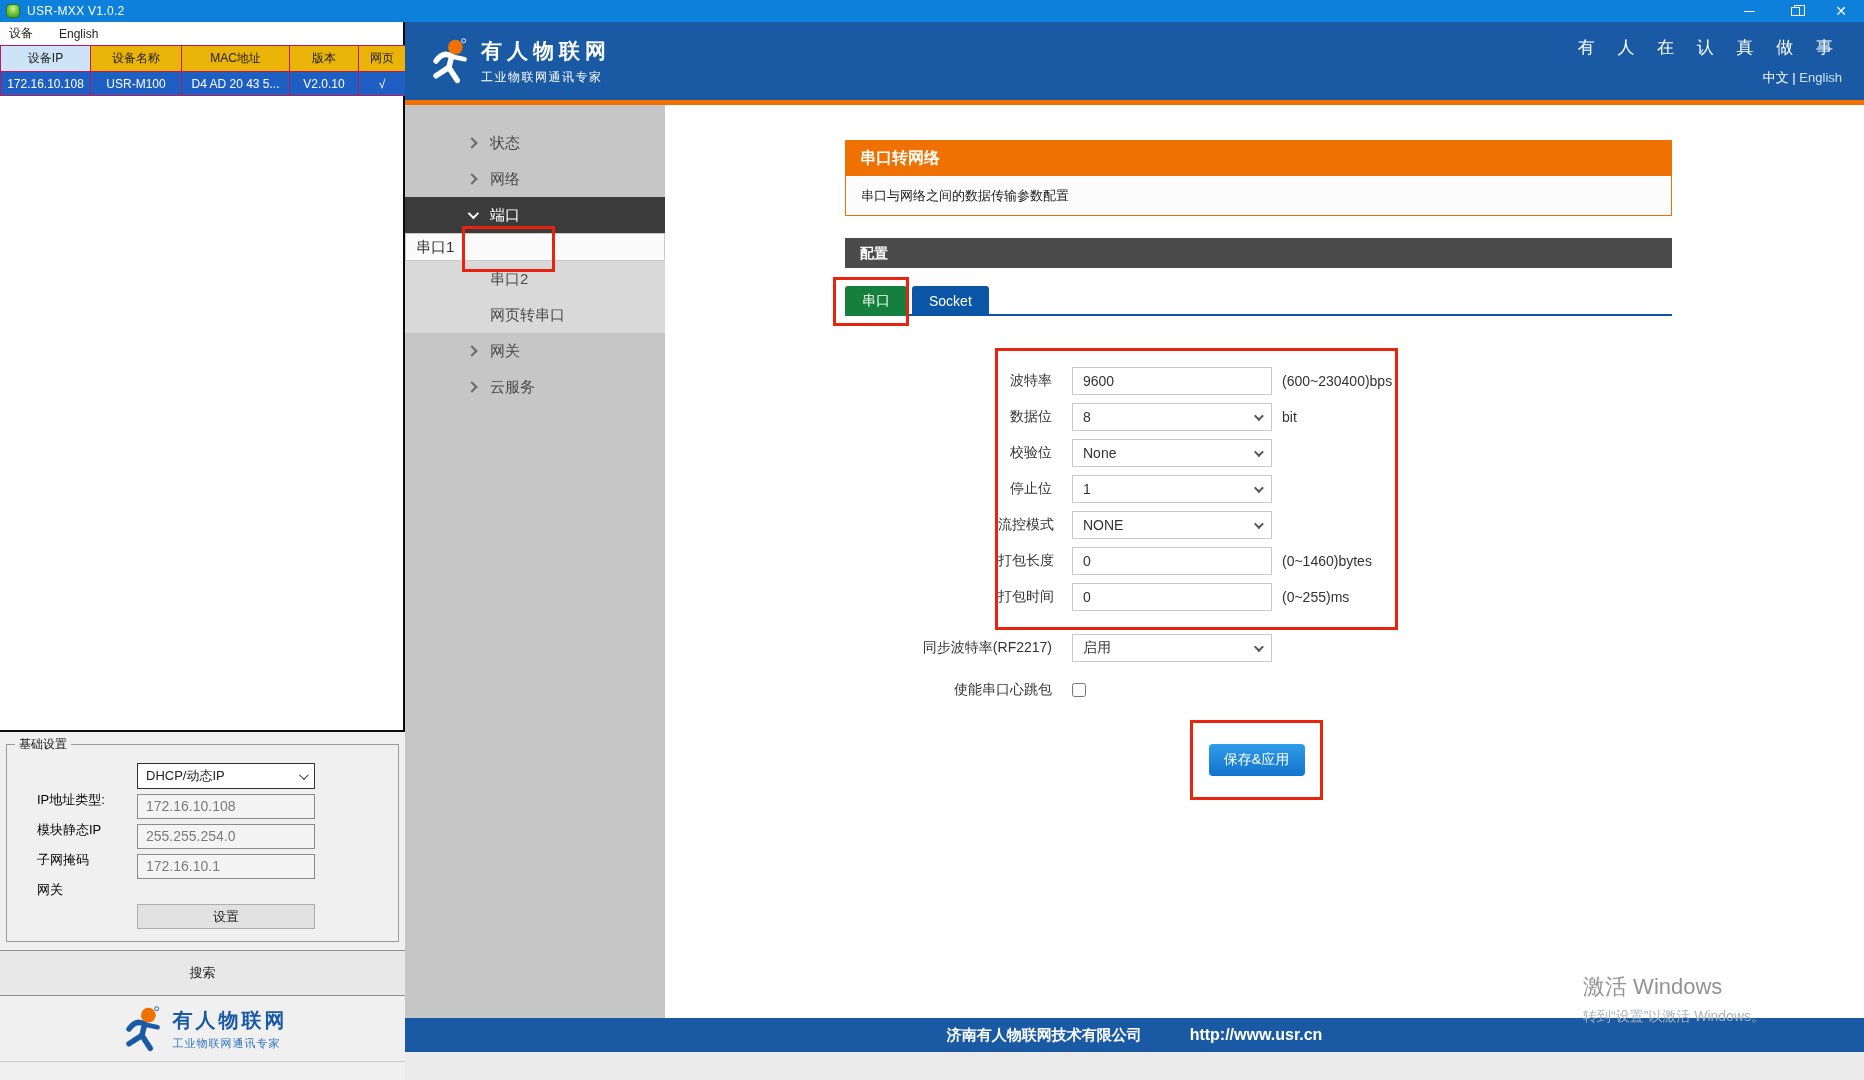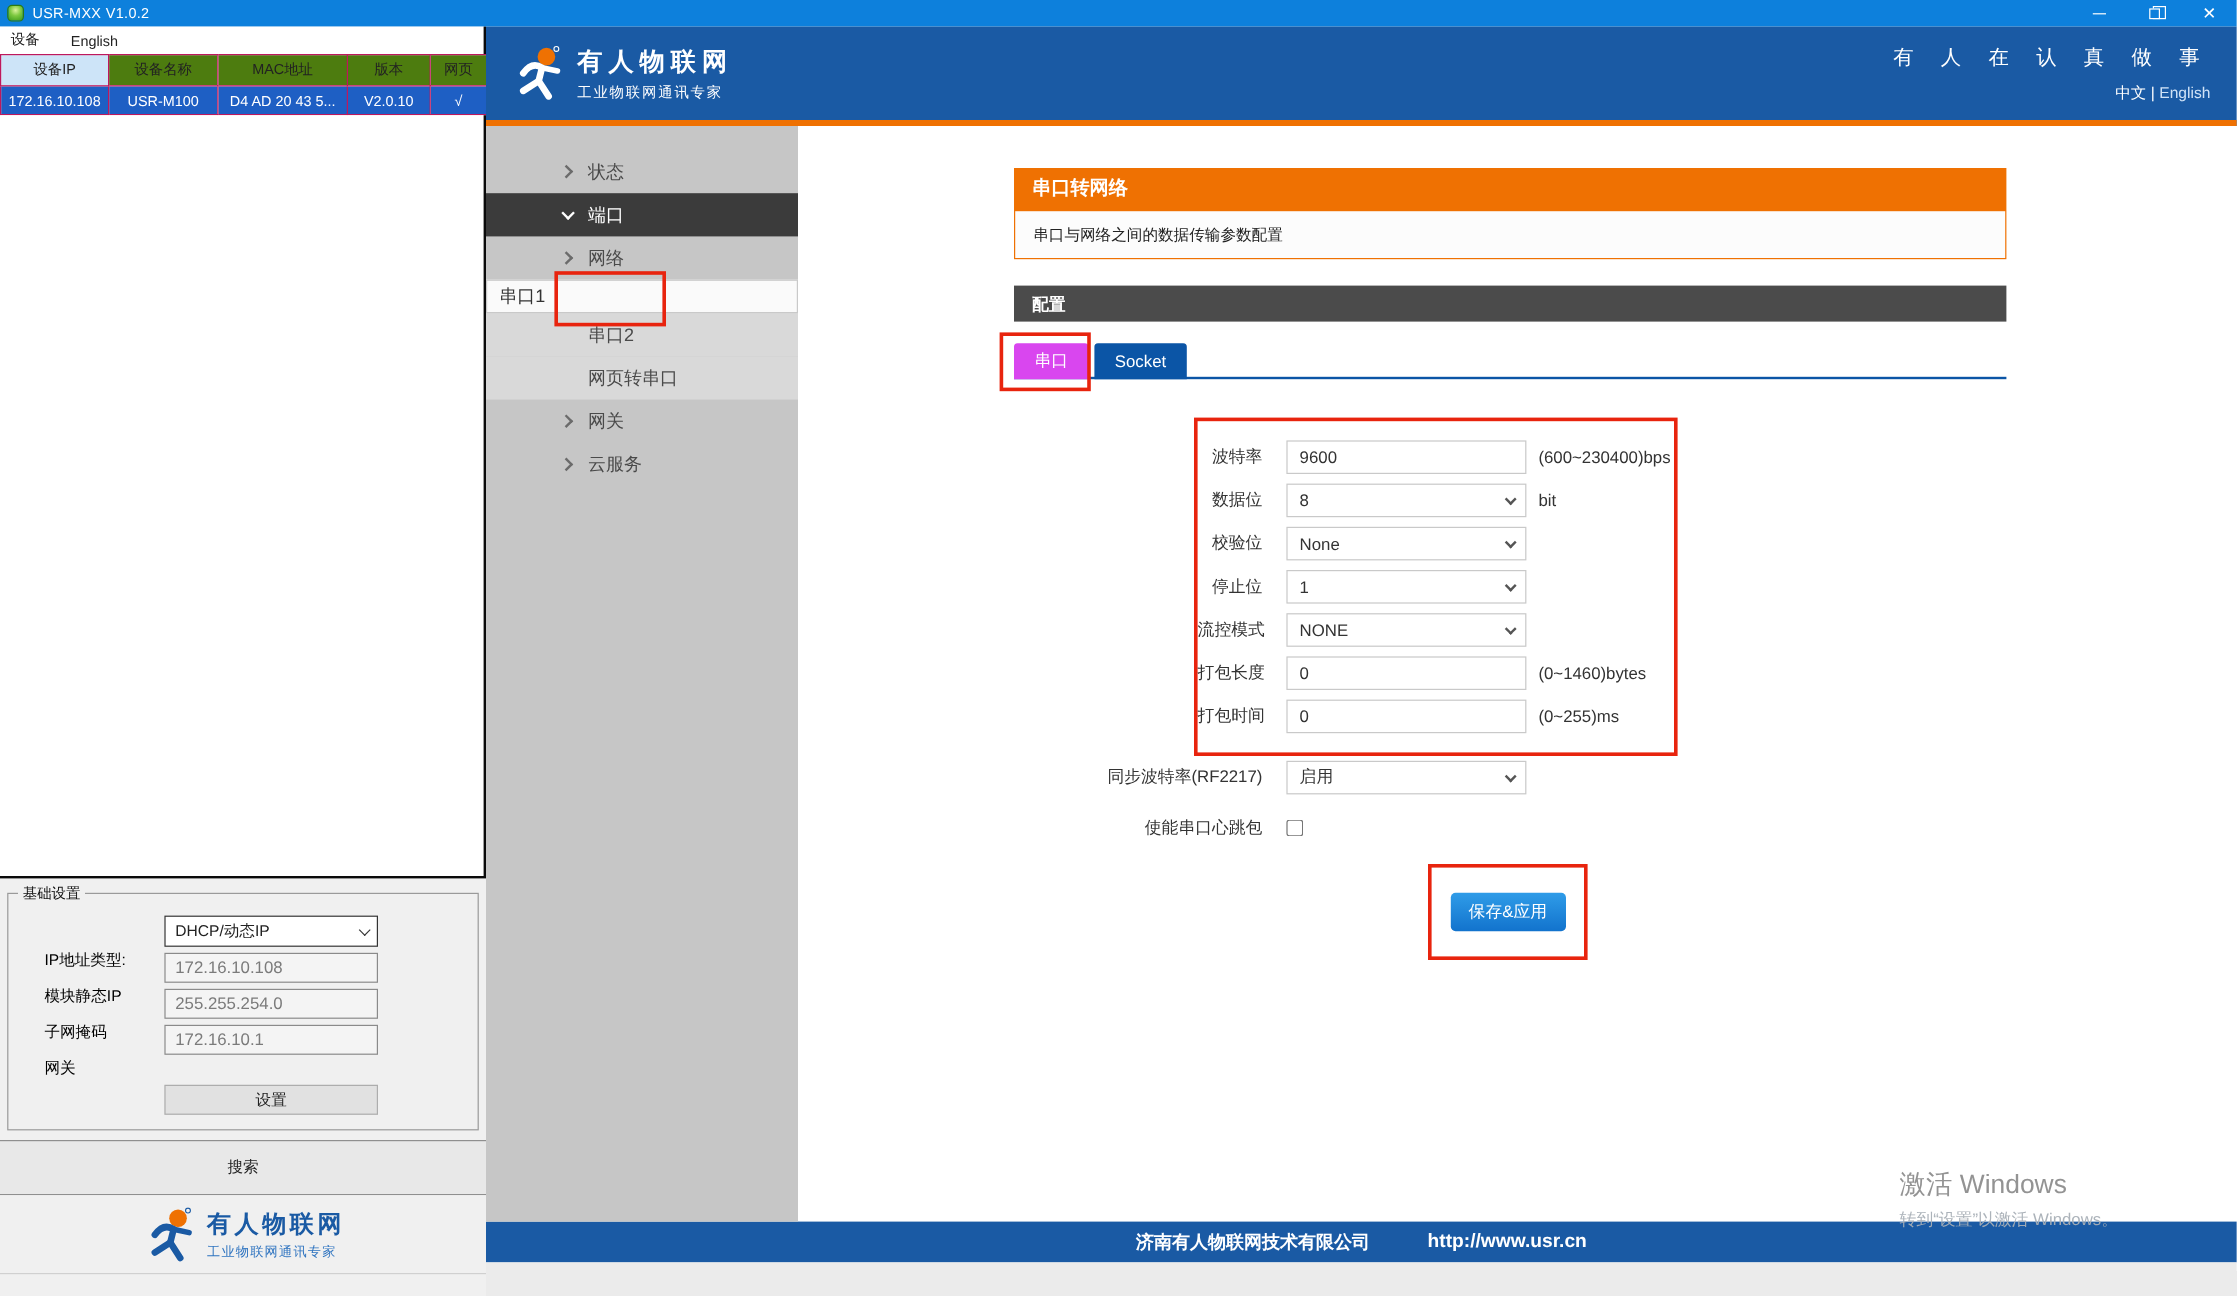--- a/index.html
+++ b/index.html
@@ -25,21 +25,21 @@
 
   
   .left-panel { position:absolute; left:0; top:22px; width:405px; height:1058px;
     display:flex; flex-direction:column; background:#f0f0f0; }
   .menubar { height:23px; background:#fff; display:flex; align-items:center;
     font-size:12px; gap:26px; padding-left:9px; border-right:2px solid #0a0a0a; flex:0 0 auto; }
   .menu-item { cursor:default; }
   table.dev-table { border-collapse:collapse; table-layout:fixed; width:405px; font-size:12px; flex:0 0 auto; background:#fff; }
   .dev-table th, .dev-table td { border:1px solid #be185d; text-align:center; padding:0 2px;
     overflow:hidden; white-space:nowrap; }
-  .dev-table th { height:26px; font-weight:normal; background:#4d7c0f; }
+  .dev-table th { height:26px; font-weight:normal; background:#eab308; }
   .dev-table th.col-ip { background:#cde4f8; }
   .dev-table tr.sel-row td { height:24px; background:#1e5fc4; color:#fff; }
   .left-spacer { flex:1 1 auto; background:#fff; border-right:2px solid #0a0a0a; }
 
   .basic-panel { flex:0 0 auto; background:#f0f0f0; border-top:2px solid #0a0a0a; padding:2px 0 0 0; }
   .basic-fs { margin:2px 6px 4px 6px; border:1px solid #9a9a9a; padding:6px 8px 10px 8px; }
   .basic-fs legend { font-size:12px; padding:0 4px; color:#111; }
   .bp-row { display:flex; align-items:center; margin:4px 0; height:26px; }
   .bp-label { width:122px; padding-left:22px; font-size:13px; color:#000000; flex:0 0 auto;margin-top:48px; }
   .bp-field { width:178px; flex:0 0 auto; }
@@ -90,21 +90,21 @@
   .content { margin:35px 0 0 180px; width:827px; }
   .page-titlebar { height:35px; background:#ef7102; color:#fff; font-size:16px; font-weight:bold;
     line-height:35px; padding-left:15px; }
   .page-desc { height:41px; border:1px solid #ef7102; background:#fcfcfc; font-size:13px;
     line-height:39px; padding-left:15px; color:#222; }
   .section-bar { margin-top:22px; height:30px; background:#4b4b4b; color:#fff;
     font-size:14px; font-weight:bold; line-height:30px; padding-left:15px; }
   .tabs { margin-top:18px; position:relative; display:flex; border-bottom:2px solid #0b55a6; height:30px; }
   .tab { height:30px; padding:0 17px; font-size:14px; color:#fff; display:flex; align-items:center;
     border-radius:3px 3px 0 0; cursor:default; }
-  .tab.orange { background:#d946ef;text-align:right; }
+  .tab.orange { background:#15803d;text-align:right; }
   .tab.blue { background:#0b55a6; margin-left:5px; }
   .tab-red { position:absolute; left:-12px; top:-9px; width:76px; height:49px;
     border:3px solid #e8240e; pointer-events:none; }
 
   .form { margin-top:32px; font-size:14px; color:#333; }
   .red-wrap { border:3px solid #e8240e; width:403px; padding:8px 0; margin-left:150px; }
   .f-row { display:flex; align-items:center; height:28px; margin:8px 0; }
   .f-label { width:54px; text-align:right; flex:0 0 auto; white-space:nowrap; }
   .f-field { margin-left:20px; width:200px; flex:0 0 auto; }
   input.txt { width:100%; height:28px; border:1px solid #c9c9c9; padding:0 10px; font-size:14px;
@@ -259,27 +259,27 @@
     </div>
   </div>
 
   <div class="web-body">
 
     <div class="web-sidebar">
       <div class="side-item">
         <span class="chev right"></span>
         <span>状态</span>
       </div>
+      <div class="side-item">
+        <span class="chev right"></span>
+        <span>网络</span>
+      </div>
       <div class="side-item dark">
         <span class="chev down"></span>
         <span>端口</span>
-      </div>
-      <div class="side-item">
-        <span class="chev right"></span>
-        <span>网络</span>
       </div>
       <div class="side-item side-sub sel">
         <span>串口1</span>
       </div>
       <div class="side-item side-sub">
         <span>串口2</span>
       </div>
       <div class="side-item side-sub">
         <span>网页转串口</span>
       </div>

